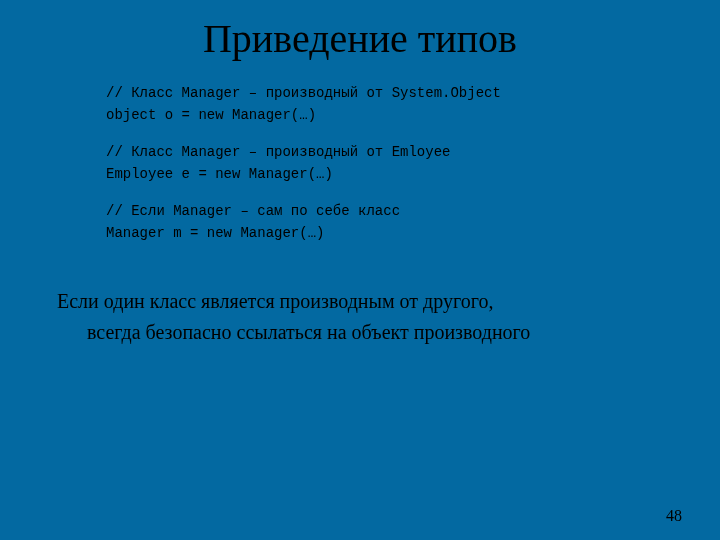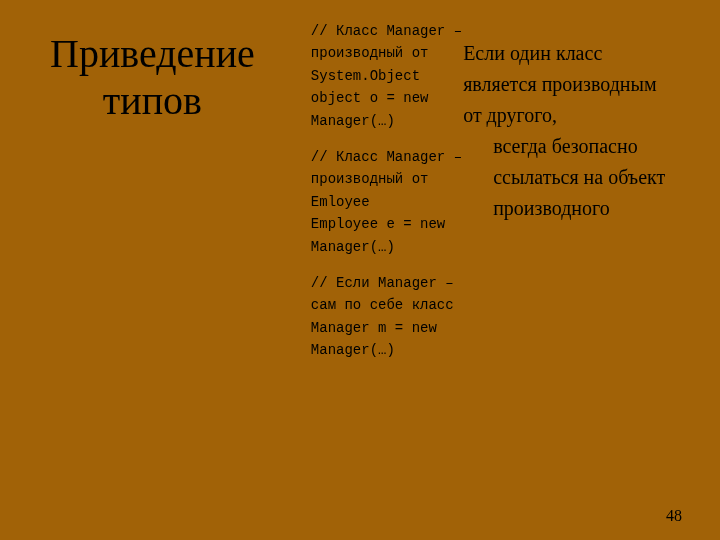--- a/index.html
+++ b/index.html
@@ -15,24 +15,24 @@
       font-family: 'Times New Roman', Times, serif;
       overflow: hidden;
       display: flex;
       flex-direction: column;
       align-items: center;
     }
 
     .slide {
       width: 720px;
       height: 540px;
-      background: #a16207;
+      background: #0369a1;
       display: flex;
-      flex-direction: row;
-      padding: 20px 50px 20px 50px;
+      flex-direction: column;
+      padding: 5px 50px 20px 50px;
       position: relative;
     }
 
     .title {
       font-size: 40px;
       font-weight: normal;
       text-align: center;
       color: #000000;
       margin-bottom: 20px;
       margin-top: 10px;
@@ -61,21 +61,21 @@
       margin-bottom: 14px;
       margin-left: 36px;
     }
 
     .description {
       font-family: 'Times New Roman', Times, serif;
       font-size: 20px;
       line-height: 1.55;
       color: #000000;
       margin-top: 18px;
-      margin-left: 0px;
+      margin-left: 7px;
     }
 
     .description .indent {
       margin-left: 30px;
       display: block;
     }
 
     .page-number {
       position: absolute;
       bottom: 15px;

